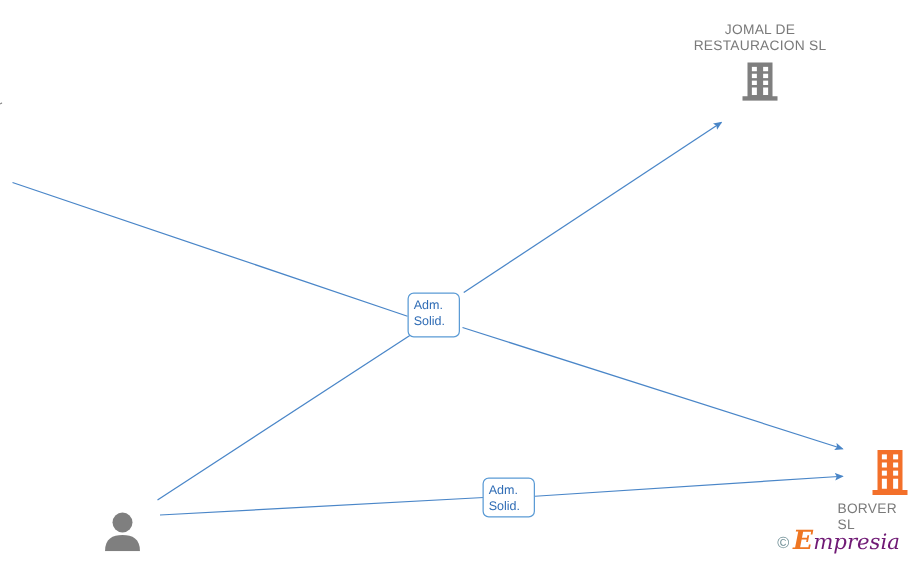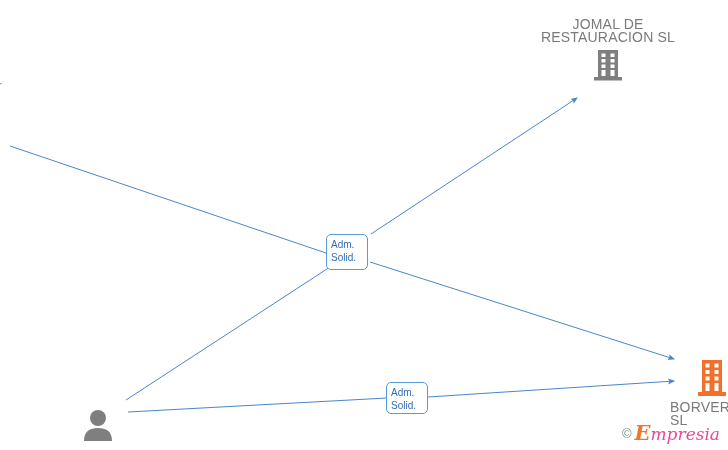--- a/index.html
+++ b/index.html
@@ -25,21 +25,21 @@
     height: 450px;
   }
 
   
   .node {
     position: absolute;
     text-align: center;
     width: 140px;
   }
   .node-label {
-    font-size: 14px;
+    font-size: 11px;
     line-height: 13px;
     color: #7a7a7a;
     letter-spacing: .2px;
     white-space: pre-line;
   }
   .node-label.blue {
     color: #3b78c3;
   }
   .node-icon {
     display: block;
@@ -101,21 +101,21 @@
     font-style: normal;
     color: #6f8f96;
     font-family: "Liberation Sans", sans-serif;
   }
   #watermark .brand-e {
     color: #ef7622;
     font-size: 21px;
     font-weight: bold;
   }
   #watermark .brand-rest {
-    color: #ec4899;
+    color: #701a75;
   }
 </style>
 </head>
 <body>
 
 <div id="canvas">
 
   <svg id="edges" viewBox="0 0 728 450" xmlns="http://www.w3.org/2000/svg">
     <defs>
       <marker id="arrowhead" markerWidth="7" markerHeight="7" refX="6" refY="3" orient="auto" markerUnits="strokeWidth">

